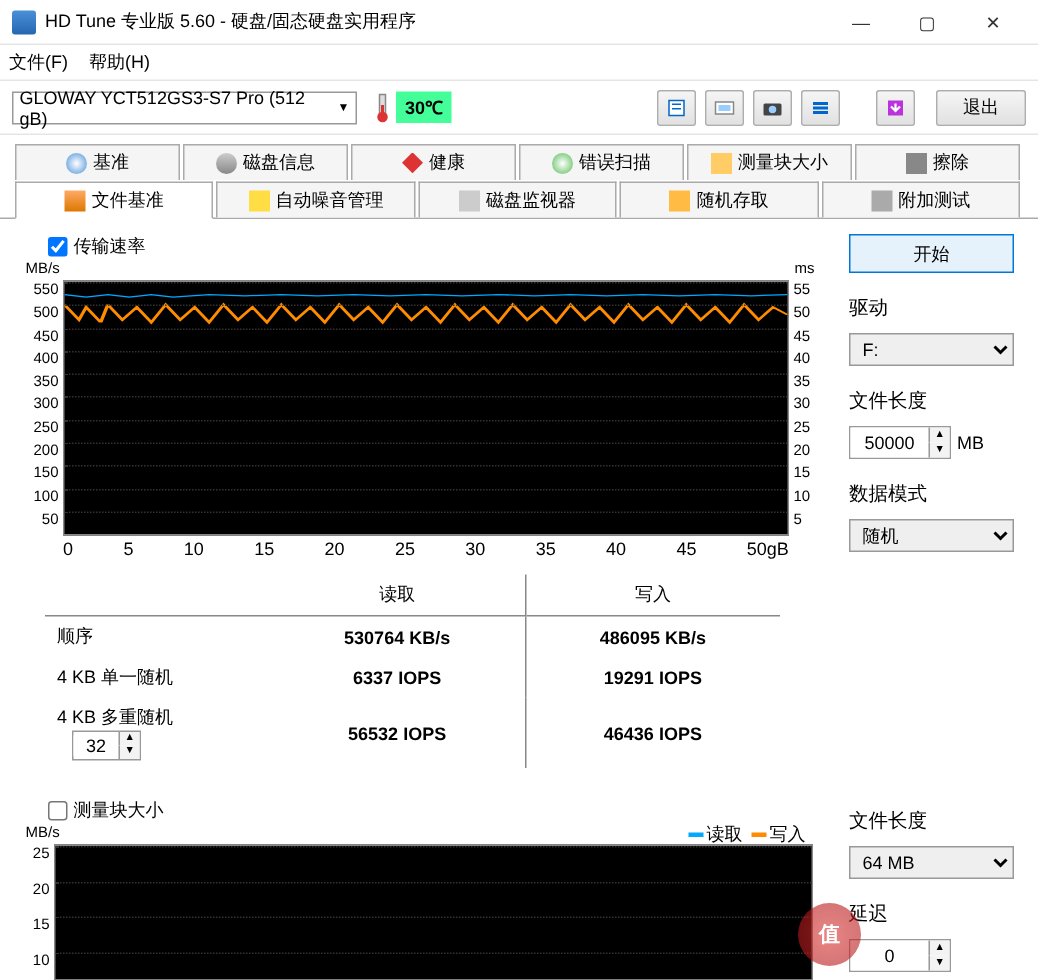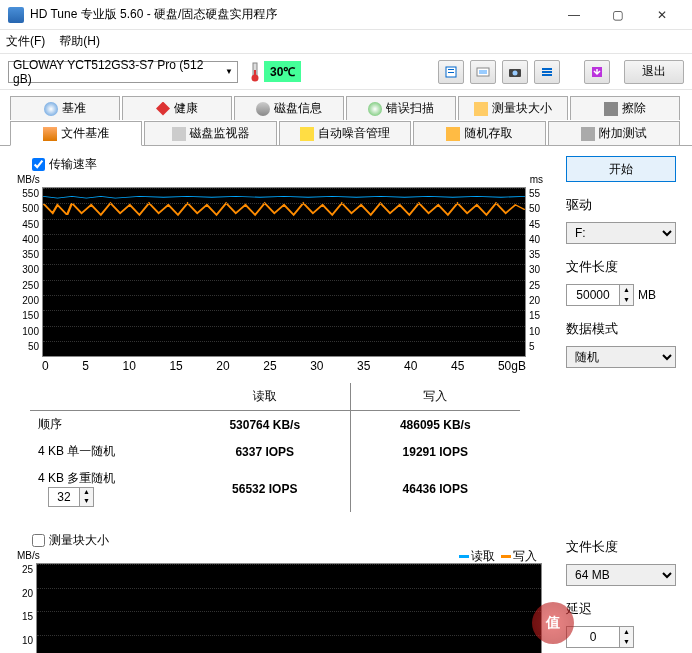--- a/index.html
+++ b/index.html
@@ -160,26 +160,26 @@
     </div>
   <button class="exit-btn">退出</button>
 </div>
 
 <div class="tabs-row1">
   <div class="tab">
       <span class="ti ti-info"></span>
       <span>基准</span>
     </div>
   <div class="tab">
+      <span class="ti ti-disk"></span>
+      <span>磁盘信息</span>
+    </div>
+  <div class="tab">
       <span class="ti ti-health"></span>
       <span>健康</span>
-    </div>
-  <div class="tab">
-      <span class="ti ti-disk"></span>
-      <span>磁盘信息</span>
     </div>
   <div class="tab">
       <span class="ti ti-scan"></span>
       <span>错误扫描</span>
     </div>
   <div class="tab">
       <span class="ti ti-folder"></span>
       <span>测量块大小</span>
     </div>
   <div class="tab">
@@ -187,26 +187,26 @@
       <span>擦除</span>
     </div>
 </div>
 
 <div class="tabs-row2">
   <div class="tab active">
       <span class="ti ti-bench"></span>
       <span>文件基准</span>
     </div>
   <div class="tab">
+      <span class="ti ti-aam"></span>
+      <span>自动噪音管理</span>
+    </div>
+  <div class="tab">
       <span class="ti ti-monitor"></span>
       <span>磁盘监视器</span>
-    </div>
-  <div class="tab">
-      <span class="ti ti-aam"></span>
-      <span>自动噪音管理</span>
     </div>
   <div class="tab">
       <span class="ti ti-random"></span>
       <span>随机存取</span>
     </div>
   <div class="tab">
       <span class="ti ti-extra"></span>
       <span>附加测试</span>
     </div>
 </div>

